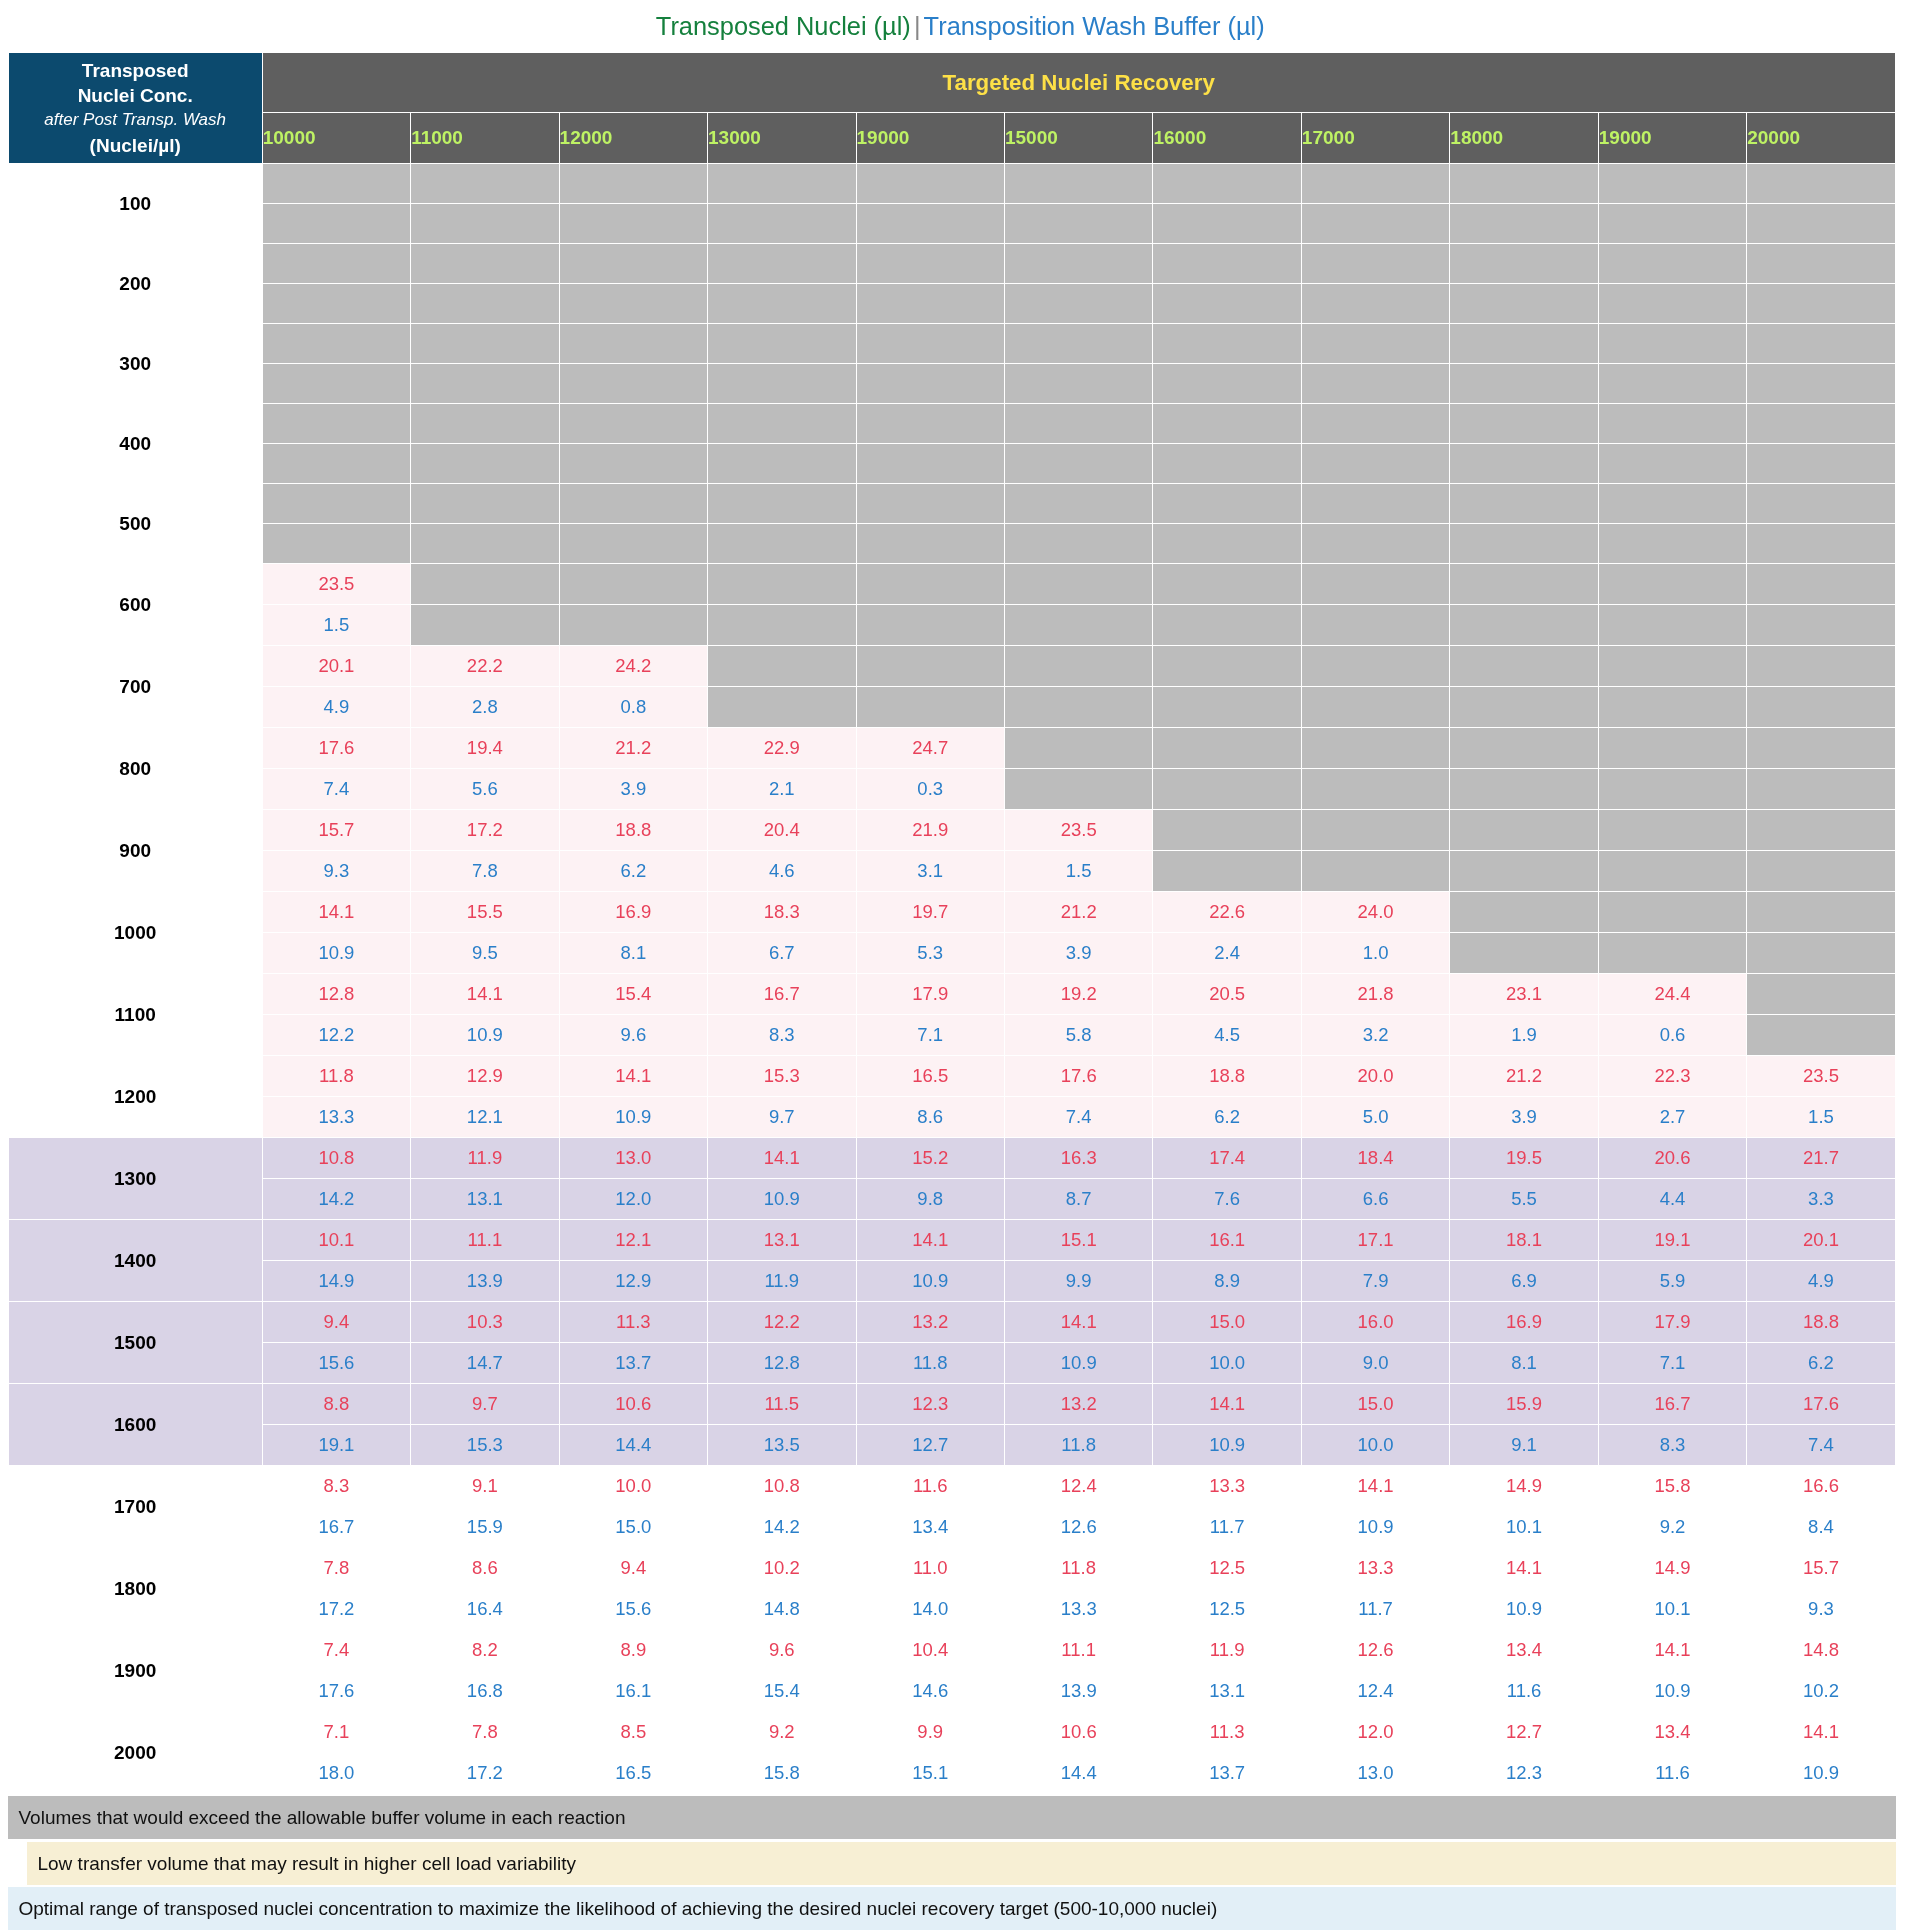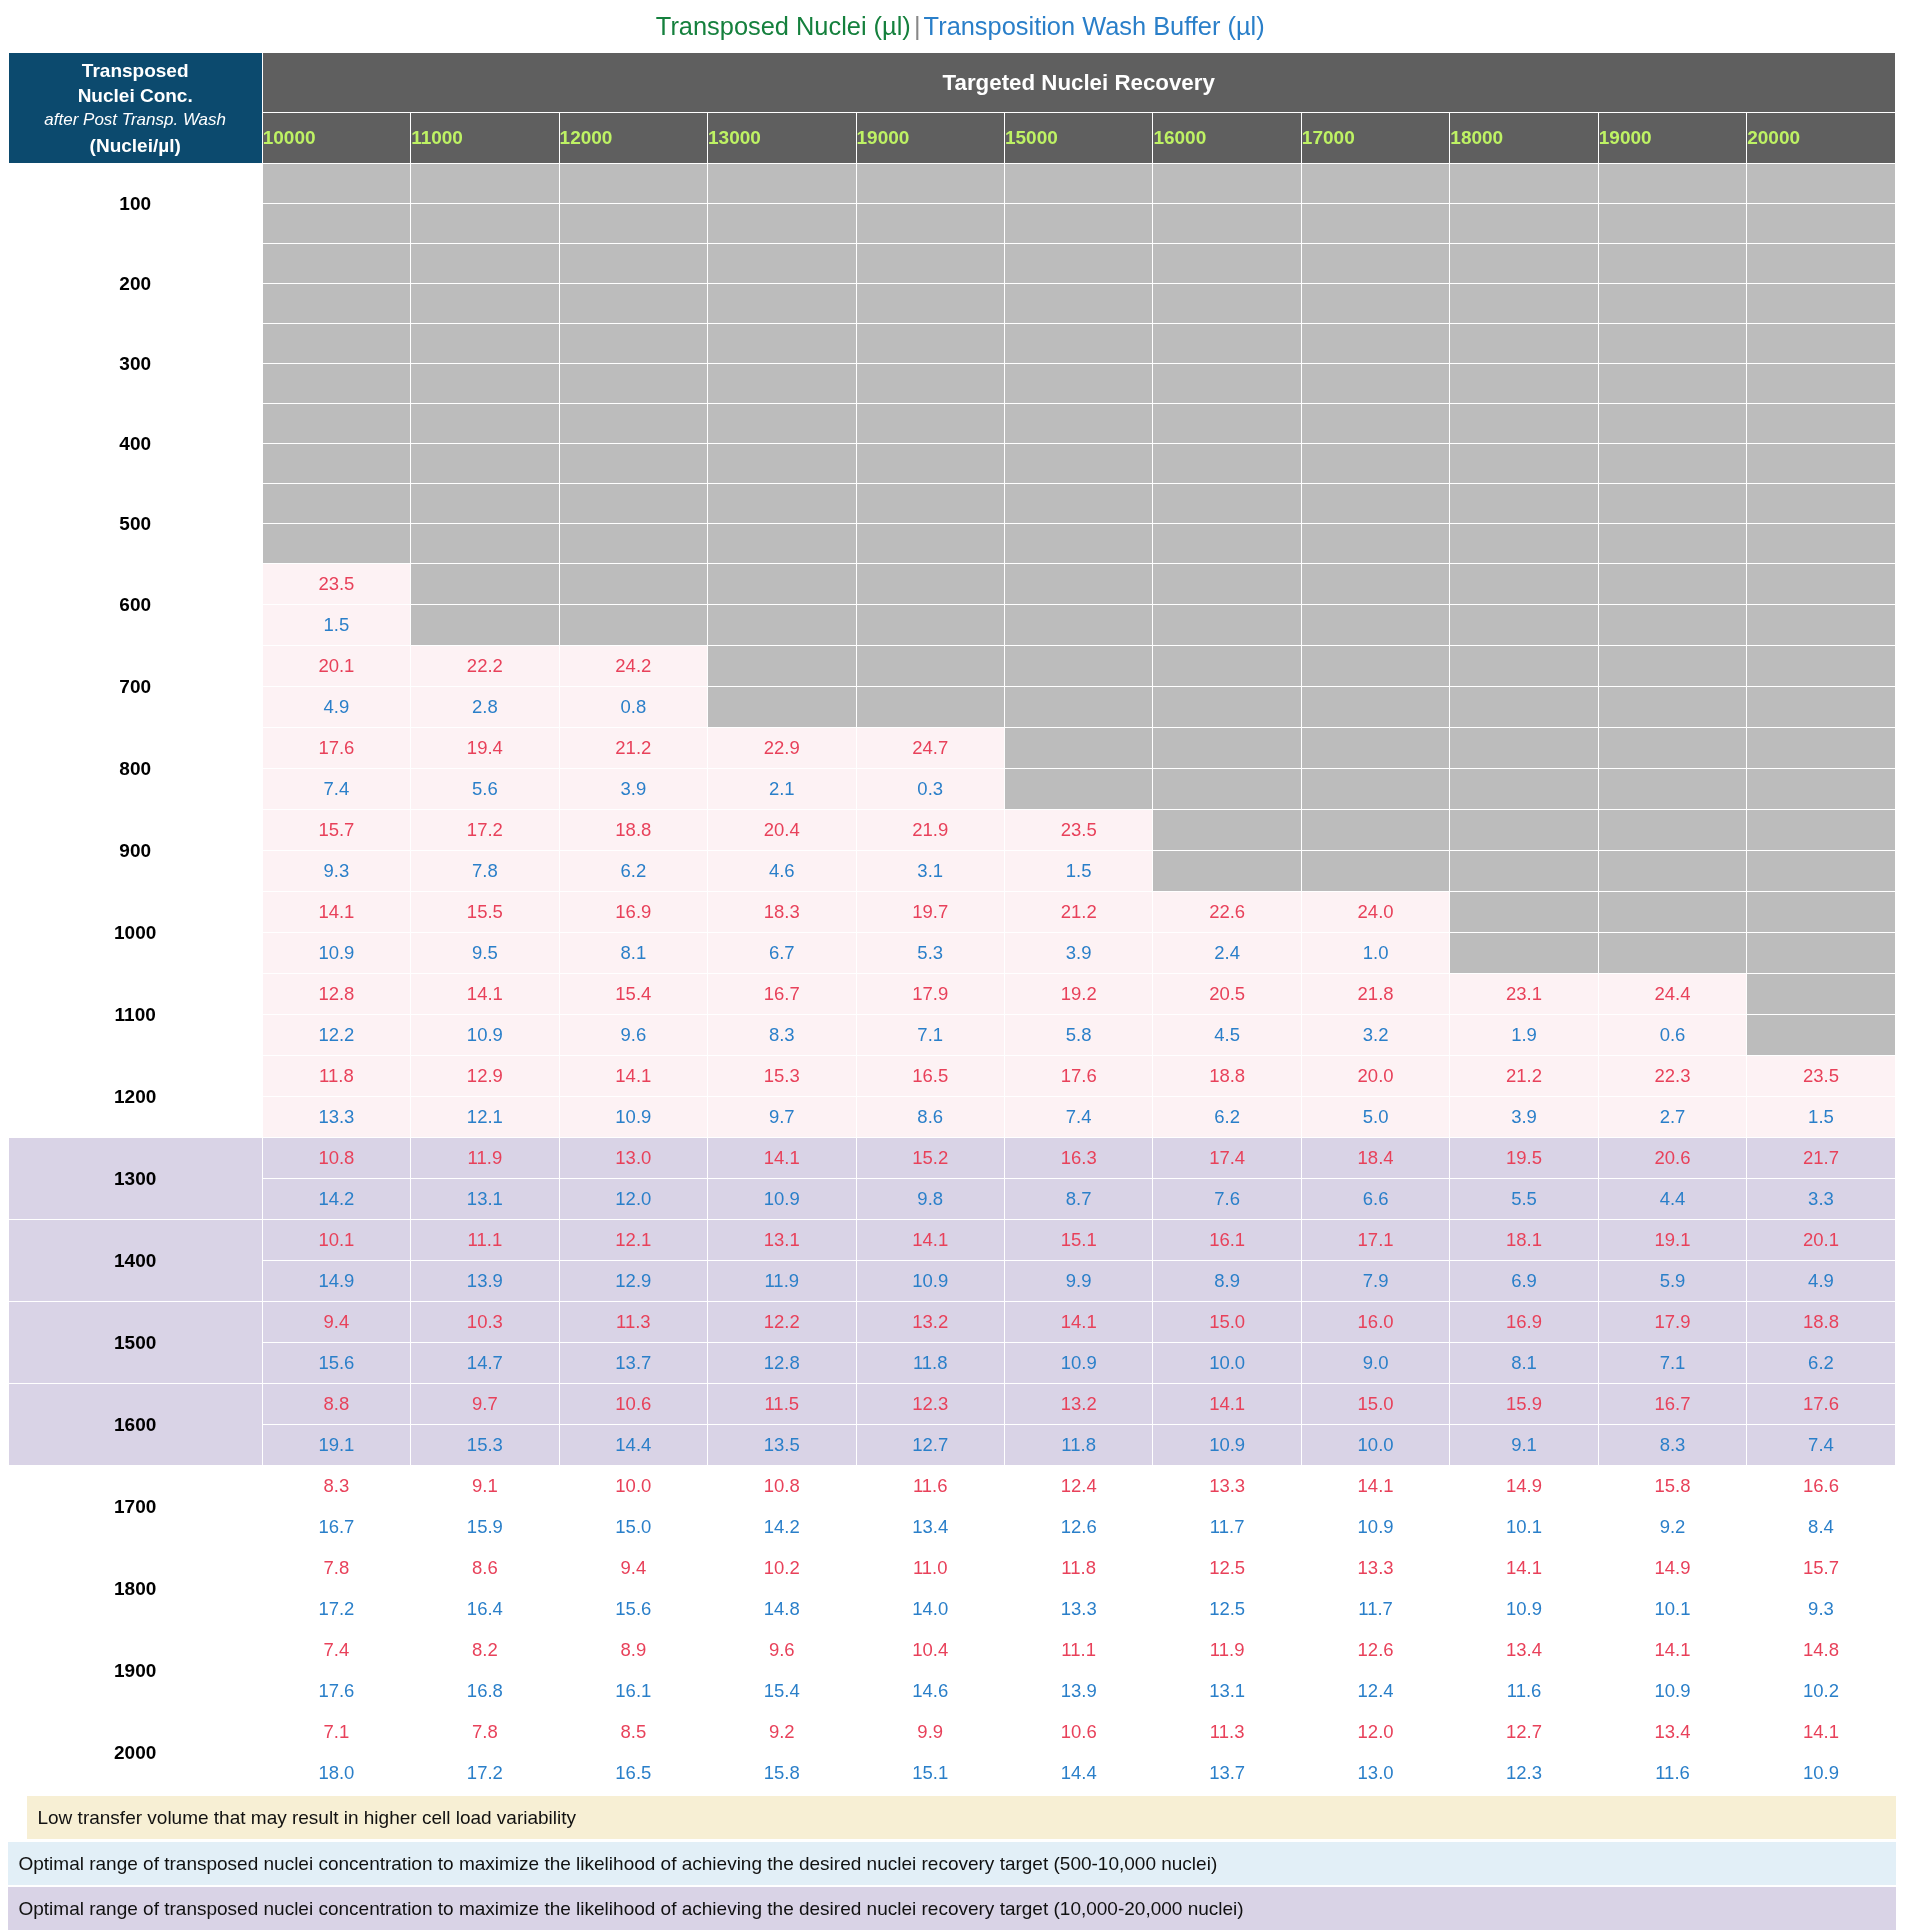--- a/index.html
+++ b/index.html
@@ -52,21 +52,21 @@
   .corner-head .it {
     font-style: italic;
     font-weight: normal;
     font-size: 17px;
     display: block;
     padding: 1.5px 0;
   }
   .corner-head .ln { display: block; }
   .group-head {
     background: #5f5f5f;
-    color: #ffffff;
+    color: #fde047;
     text-align: center;
     font-size: 22.3px;
     font-weight: bold;
     height: 60px;
   }
   .col-head {
     background: #5f5f5f;
     color: #bef264;
     text-align: left;
     font-size: 19px;
@@ -689,19 +689,20 @@
           <td class="cell v-blue f-white">13.7</td>
           <td class="cell v-blue f-white">13.0</td>
           <td class="cell v-blue f-white">12.3</td>
           <td class="cell v-blue f-white">11.6</td>
           <td class="cell v-blue f-white">10.9</td>
         </tr>
       </tbody>
   </table>
 
   <div class="legend" id="legend">
+      <div class="legend-row lg-grey">Volumes that would exceed the allowable buffer volume in each reaction</div>
       <div class="legend-row lg-yellow">Low transfer volume that may result in higher cell load variability</div>
       <div class="legend-row lg-blue">Optimal range of transposed nuclei concentration to maximize the likelihood of achieving the desired nuclei recovery target (500-10,000 nuclei)</div>
       <div class="legend-row lg-purple">Optimal range of transposed nuclei concentration to maximize the likelihood of achieving the desired nuclei recovery target (10,000-20,000 nuclei)</div>
     </div>
 
 </div>
 
 
 </body></html>

